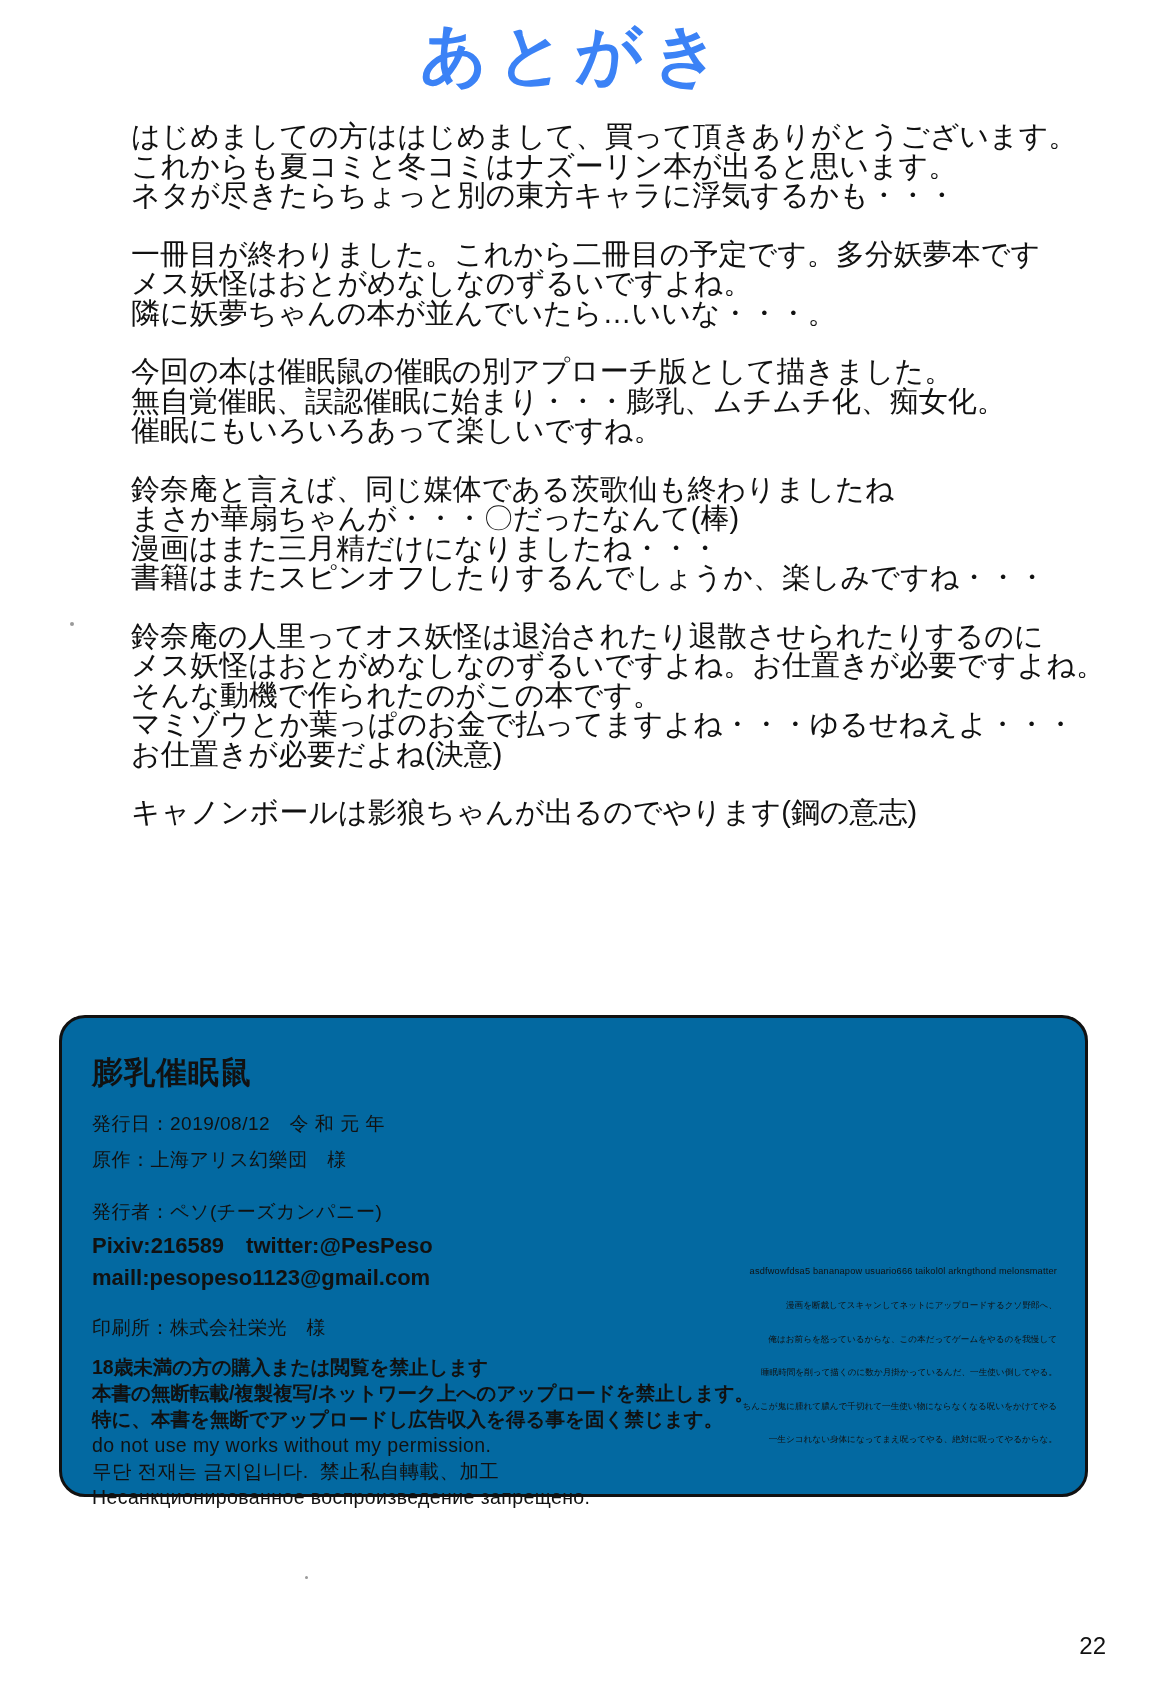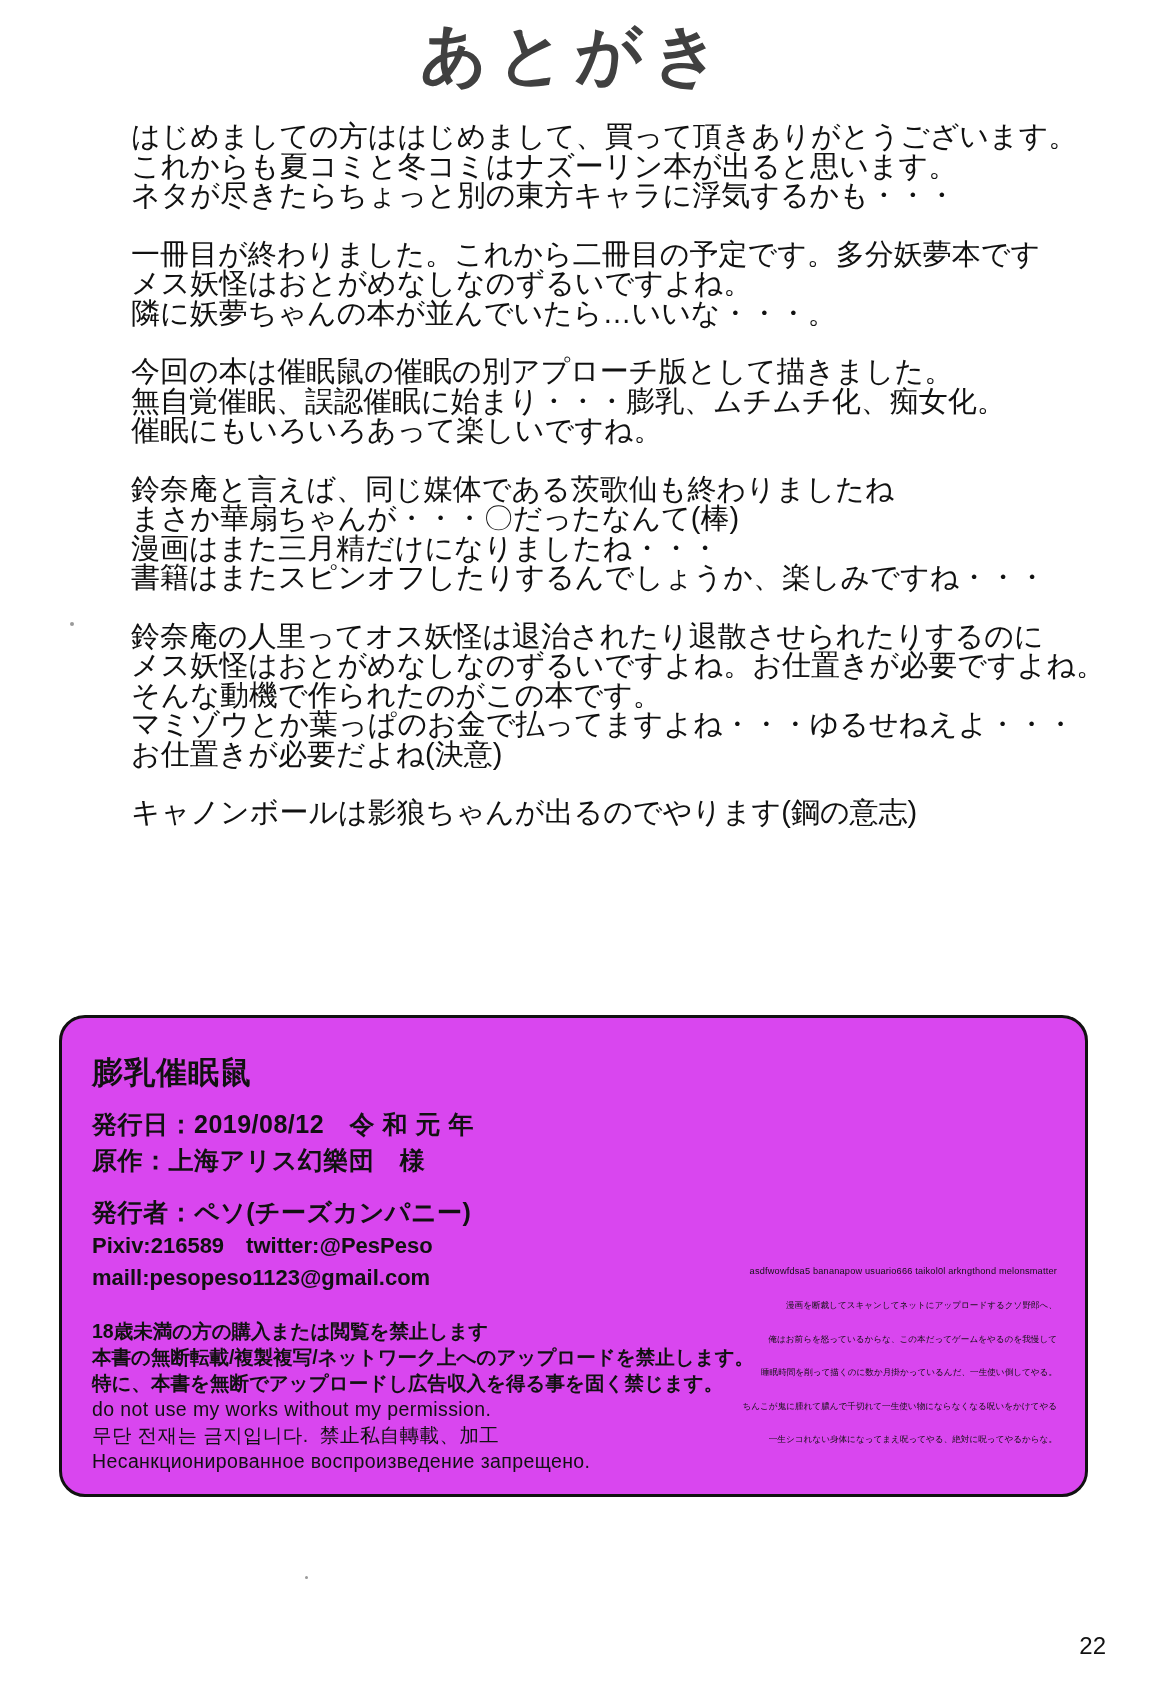--- a/index.html
+++ b/index.html
@@ -20,21 +20,21 @@
   .page-title {
     position: absolute;
     top: 18px;
     left: 0;
     width: 1150px;
     text-align: center;
     font-size: 66px;
     line-height: 1.1;
     font-weight: 700;
     letter-spacing: 10px;
-    color: #404040;
+    color: #3b82f6;
   }
 
   
   .afterword {
     position: absolute;
     top: 122px;
     left: 131px;
     width: 890px;
     font-size: 29px;
     line-height: 29.5px;
@@ -58,38 +58,38 @@
   
   .colophon {
     position: absolute;
     left: 59px;
     top: 1015px;
     width: 1029px;
     height: 482px;
     border: 3px solid #111111;
     border-radius: 26px;
     box-sizing: border-box;
-    background: #d946ef;
+    background: #0369a1;
   }
   .col-inner {
     position: relative;
     padding: 30px 34px 0 30px;
     height: 100%;
     box-sizing: border-box;
   }
   .col-title {
     font-size: 31px;
     font-weight: 700;
     letter-spacing: 1px;
     margin: 4px 0 12px 0;
     color: #111111;
   }
   .col-line-big {
-    font-size: 25px;
-    font-weight: 700;
+    font-size: 19px;
+    font-weight: 400;
     line-height: 36px;
     letter-spacing: 0.5px;
     color: #111111;
     white-space: pre;
   }
   .col-line-mid {
     font-size: 22px;
     font-weight: 700;
     line-height: 32px;
     color: #111111;
@@ -192,20 +192,21 @@
 <div class="colophon">
   <div class="col-inner">
     <div class="col-title">膨乳催眠鼠</div>
     <div class="col-line-big">発行日：2019/08/12　令 和 元 年</div>
     <div class="col-line-big">原作：上海アリス幻樂団　様</div>
     <div class="col-gap-m"></div>
     <div class="col-line-big">発行者：ペソ(チーズカンパニー)</div>
     <div class="col-line-mid">Pixiv:216589　twitter:@PesPeso</div>
     <div class="col-line-mid">maill:pesopeso1123@gmail.com</div>
     <div class="col-gap-m"></div>
+    <div class="col-line-big">印刷所：株式会社栄光　様</div>
     <div class="col-gap-s"></div>
     <div class="col-line-small">18歳未満の方の購入または閲覧を禁止します</div>
     <div class="col-line-small">本書の無断転載/複製複写/ネットワーク上へのアップロードを禁止します。</div>
     <div class="col-line-small">特に、本書を無断でアップロードし広告収入を得る事を固く禁じます。</div>
     <div class="col-line-latin">do not use my works without my permission.</div>
     <div class="col-line-latin">무단 전재는 금지입니다.  禁止私自轉載、加工</div>
     <div class="col-line-latin">Несанкционированное воспроизведение запрещено.</div>
 
     <div class="fineprint">
       <div class="fp-head">asdfwowfdsa5 bananapow usuario666 taikol0l arkngthond melonsmatter</div>

